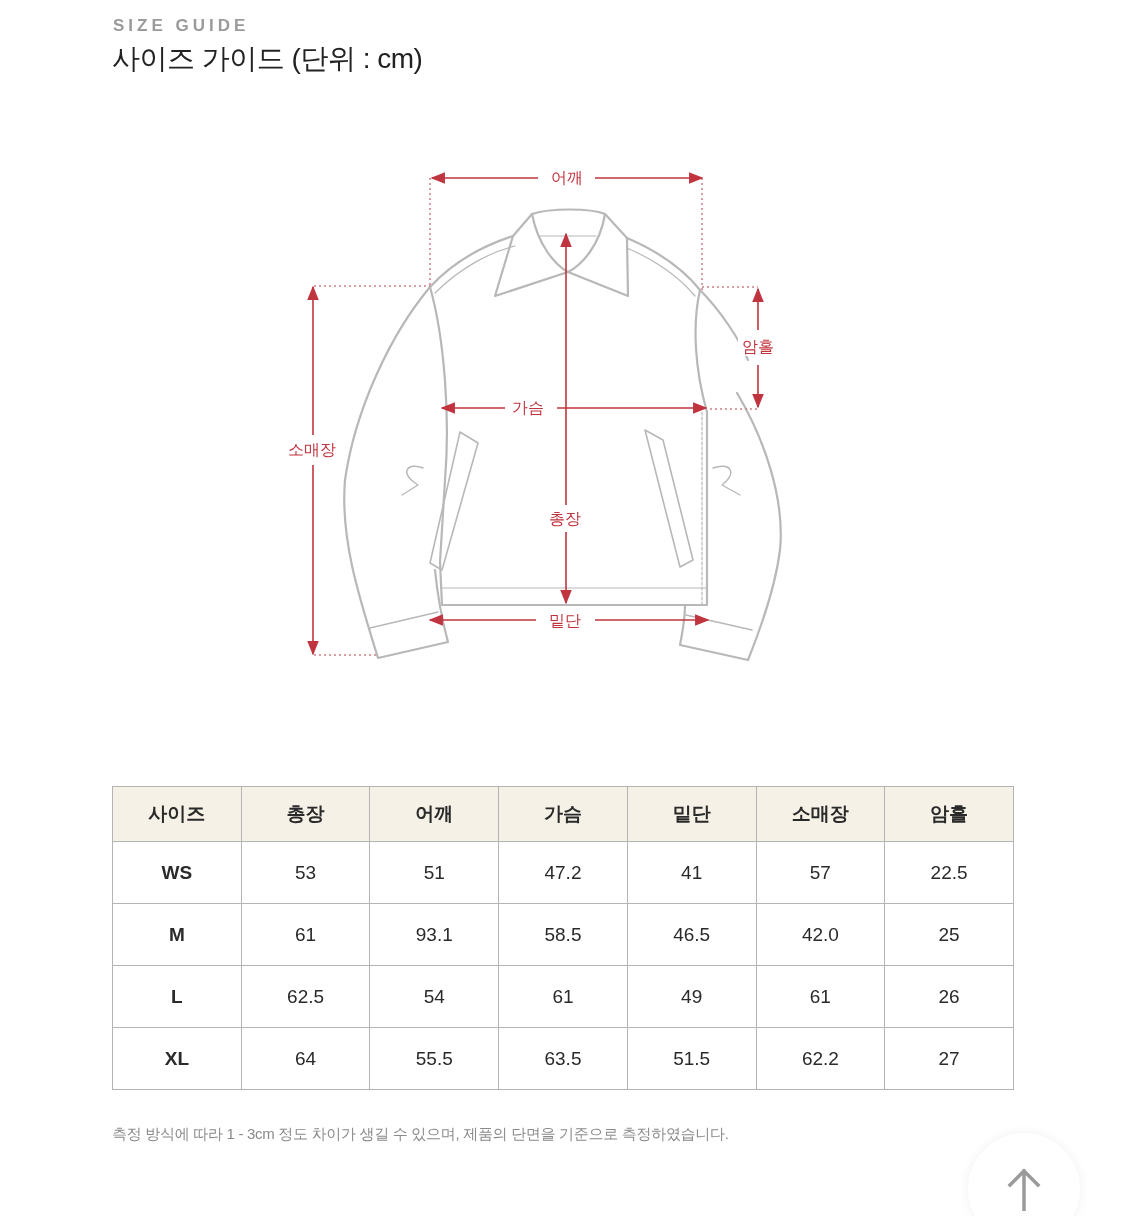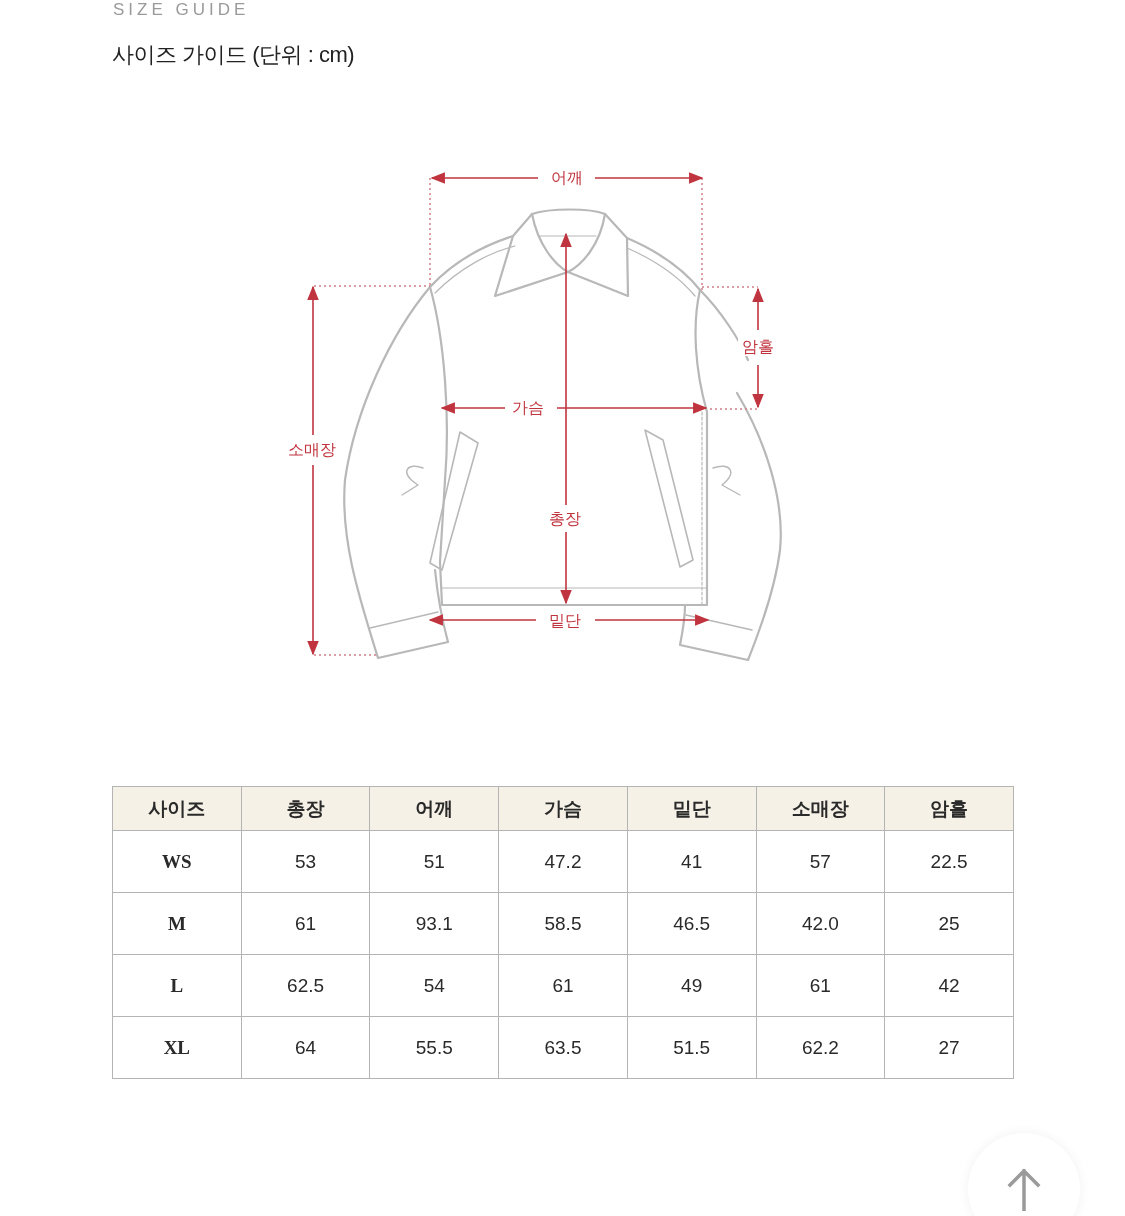--- a/index.html
+++ b/index.html
@@ -1,44 +1,44 @@
 <!DOCTYPE html>
 <html><head>
   <meta charset="utf-8">
   <style>
     * { box-sizing: border-box; margin: 0; padding: 0; }
     html, body { width: 1125px; height: 1216px; background: #ffffff; overflow: hidden; }
     body { position: relative; font-family: "Liberation Sans", "DejaVu Sans", sans-serif; color: #222; }
 
     .eyebrow {
-      position: absolute; left: 113px; top: 0;
-      font-size: 17px; font-weight: normal; letter-spacing: 4px; color: #9a9a9a;
+      position: absolute; left: 113px; top: 16px;
+      font-size: 17px; font-weight: bold; letter-spacing: 4px; color: #9a9a9a;
     }
     .title {
       position: absolute; left: 112px; top: 40px;
-      font-size: 22px; color: #222; letter-spacing: -0.5px;
+      font-size: 28px; color: #222; letter-spacing: -0.5px;
     }
 
     .diagram { position: absolute; left: 270px; top: 150px; width: 560px; height: 530px; }
     .diagram svg { position: absolute; left: 0; top: 0; }
     .dlabel {
       position: absolute; font-size: 16px; color: #c0343f; background: #fff;
       padding: 0 4px; line-height: 18px; white-space: nowrap; transform: translate(-50%, -50%);
     }
 
     .size-table {
       position: absolute; left: 112px; top: 786px; width: 902px;
       border-collapse: collapse; table-layout: fixed;
     }
     .size-table th, .size-table td {
       border: 1.5px solid #b4b4b4; text-align: center; height: 62px;
       font-size: 19px; color: #2a2a2a;
     }
-    .size-table th { background: #f5f1e6; font-weight: bold; height: 44px; }
-    .size-table td.size-cell { font-weight: bold; font-family: Liberation Serif, serif; }
+    .size-table th { background: #f5f1e6; font-weight: bold; height: 55px; }
+    .size-table td.size-cell { font-weight: bold; }
 
     .notes { position: absolute; left: 112px; top: 1120px; font-size: 15px; color: #8a8a8a; line-height: 28px; letter-spacing: -0.3px; }
 
     .top-btn {
       position: absolute; left: 968px; top: 1133px; width: 112px; height: 112px;
       border-radius: 50%; background: #fff;
       box-shadow: 0 0 12px rgba(0,0,0,0.06);
       display: flex; align-items: flex-start; justify-content: center; padding-top: 34px;
       cursor: pointer;
     }
@@ -153,34 +153,35 @@
       <td>42.0</td>
       <td>25</td>
     </tr>
     <tr>
       <td class="size-cell">L</td>
       <td>62.5</td>
       <td>54</td>
       <td>61</td>
       <td>49</td>
       <td>61</td>
-      <td>42</td>
+      <td>26</td>
     </tr>
     <tr>
       <td class="size-cell">XL</td>
       <td>64</td>
       <td>55.5</td>
       <td>63.5</td>
       <td>51.5</td>
       <td>62.2</td>
       <td>27</td>
     </tr>
   </tbody>
 </table>
 
 <div class="notes">
+  <div>측정 방식에 따라 1 - 3cm 정도 차이가 생길 수 있으며, 제품의 단면을 기준으로 측정하였습니다.</div>
 </div>
 
 <div class="top-btn">
   <svg width="40" height="44" viewBox="0 0 40 44">
     <path d="M20,4 L20,44 M6,18 L20,4 L34,18" fill="none" stroke="#9a9a9a" stroke-width="3.5" stroke-linecap="square" stroke-linejoin="miter"></path>
   </svg>
 </div>
 
 </body></html>

